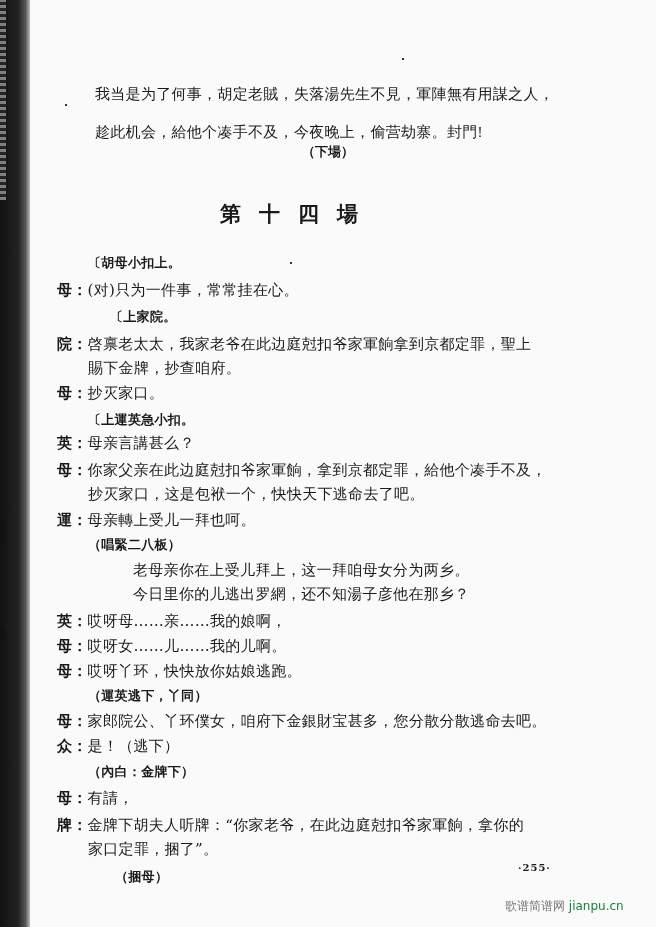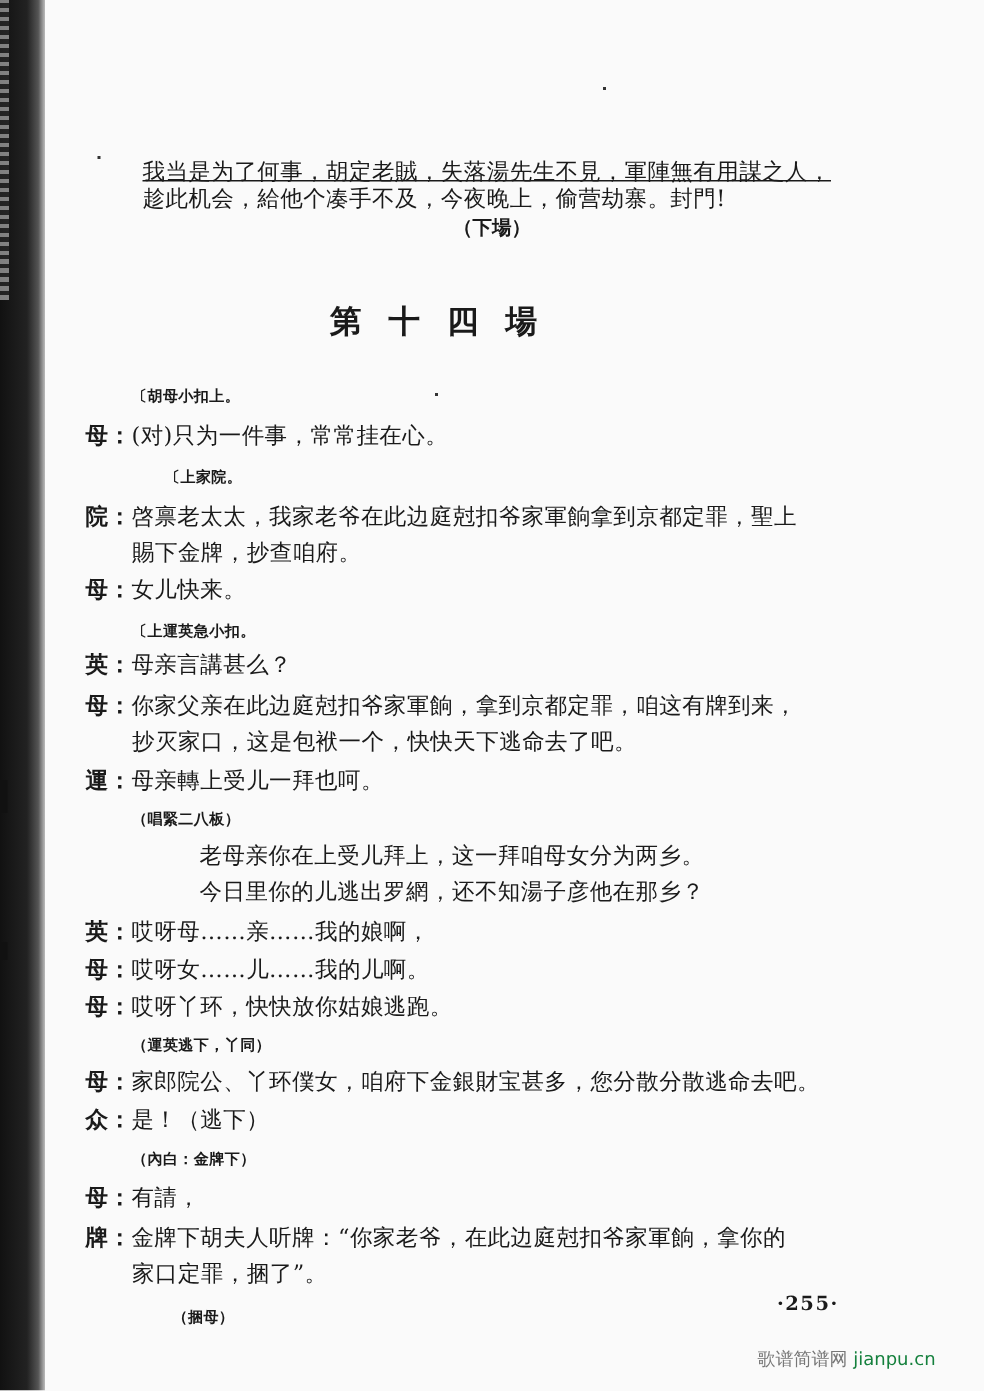--- a/index.html
+++ b/index.html
@@ -14,58 +14,58 @@
       background: linear-gradient(90deg, #111 0%, #222 60%, #555 85%, #bbb 100%);
     }
     .binding-edge {
       position: absolute; left: 0; top: 0; width: 6px; height: 200px;
       background: repeating-linear-gradient(0deg, #eee 0 3px, #333 3px 6px);
       opacity: .5;
     }
     .binding-mark { position: absolute; left: 0; width: 5px; background: #111; }
     .line { position: absolute; font-size: 15px; line-height: 20px; white-space: nowrap; letter-spacing: 0.3px; }
     .spk { font-weight: bold; }
-    .stage { font-weight: bold; font-size: 10px; }
+    .stage { font-weight: bold; font-size: 13px; }
     .title {
       position: absolute; left: 0; width: 596px; top: 200px; text-align: center;
       font-size: 21px; font-weight: bold; letter-spacing: 18px;
     }
     .exit { position: absolute; left: 0; width: 656px; top: 143px; text-align: center; font-size: 13px; font-weight: bold; }
     .pageno {
-      position: absolute; left: 518px; top: 862px; font-size: 13px; font-weight: bold; letter-spacing: 1px;
+      position: absolute; left: 518px; top: 862px; font-size: 10px; font-weight: bold; letter-spacing: 1px;
     }
     .watermark { position: absolute; left: 505px; top: 898px; font-family: "DejaVu Sans", sans-serif; font-size: 12px; color: #777; }
     .watermark .domain { color: #15803d; }
     .dot { position: absolute; width: 2px; height: 2px; background: #333; }
   </style>
 </head>
 <body>
 
 <div class="binding">
   <div class="binding-edge"></div>
 </div>
 <div class="binding-mark" style="top:520px;height:22px;"></div>
 <div class="binding-mark" style="top:628px;height:12px;"></div>
 
-<div class="line" style="left:95px;top:104px;text-decoration:underline;">我当是为了何事，胡定老賊，失落湯先生不見，軍陣無有用謀之人，</div>
-<div class="line" style="left:95px;top:122px;">趁此机会，給他个凑手不及，今夜晚上，偷营劫寨。封門!</div>
+<div class="line" style="left:95px;top:84px;">我当是为了何事，胡定老賊，失落湯先生不見，軍陣無有用謀之人，</div>
+<div class="line" style="left:95px;top:122px;font-family:Liberation Serif, serif;">趁此机会，給他个凑手不及，今夜晚上，偷营劫寨。封門!</div>
 <div class="exit">（下場）</div>
 
 <div class="title">第十四場</div>
 
 <div id="script-lines">
     <div class="line" style="left: 88px; top: 252px;"><span class="stage">〔胡母小扣上。</span></div>
     <div class="line" style="left: 57px; top: 280px;"><span class="spk">母：</span><span>(对)只为一件事，常常挂在心。</span></div>
     <div class="line" style="left: 88px; top: 306px; margin-left: 22px;"><span class="stage">〔上家院。</span></div>
     <div class="line" style="left: 57px; top: 334px;"><span class="spk">院：</span><span>啓禀老太太，我家老爷在此边庭尅扣爷家軍餉拿到京都定罪，聖上</span></div>
     <div class="line" style="left: 88px; top: 358px;"><span>賜下金牌，抄查咱府。</span></div>
-    <div class="line" style="left: 57px; top: 383px;"><span class="spk">母：</span><span>女儿快来。</span></div>
+    <div class="line" style="left: 57px; top: 383px;"><span class="spk">母：</span><span>抄灭家口。</span></div>
     <div class="line" style="left: 88px; top: 409px;"><span class="stage">〔上運英急小扣。</span></div>
     <div class="line" style="left: 57px; top: 433px;"><span class="spk">英：</span><span>母亲言講甚么？</span></div>
-    <div class="line" style="left: 57px; top: 460px;"><span class="spk">母：</span><span>你家父亲在此边庭尅扣爷家軍餉，拿到京都定罪，咱这有牌到来，</span></div>
+    <div class="line" style="left: 57px; top: 460px;"><span class="spk">母：</span><span>你家父亲在此边庭尅扣爷家軍餉，拿到京都定罪，給他个凑手不及，</span></div>
     <div class="line" style="left: 88px; top: 484px;"><span>抄灭家口，这是包袱一个，快快天下逃命去了吧。</span></div>
     <div class="line" style="left: 57px; top: 510px;"><span class="spk">運：</span><span>母亲轉上受儿一拜也呵。</span></div>
     <div class="line" style="left: 88px; top: 534px;"><span class="stage">（唱緊二八板）</span></div>
     <div class="line" style="left: 133px; top: 560px;"><span>老母亲你在上受儿拜上，这一拜咱母女分为两乡。</span></div>
     <div class="line" style="left: 133px; top: 584px;"><span>今日里你的儿逃出罗網，还不知湯子彦他在那乡？</span></div>
     <div class="line" style="left: 57px; top: 611px;"><span class="spk">英：</span><span>哎呀母……亲……我的娘啊，</span></div>
     <div class="line" style="left: 57px; top: 636px;"><span class="spk">母：</span><span>哎呀女……儿……我的儿啊。</span></div>
     <div class="line" style="left: 57px; top: 661px;"><span class="spk">母：</span><span>哎呀丫环，快快放你姑娘逃跑。</span></div>
     <div class="line" style="left: 88px; top: 685px;"><span class="stage">（運英逃下，丫同）</span></div>
     <div class="line" style="left: 57px; top: 711px;"><span class="spk">母：</span><span>家郎院公、丫环僕女，咱府下金銀財宝甚多，您分散分散逃命去吧。</span></div>

